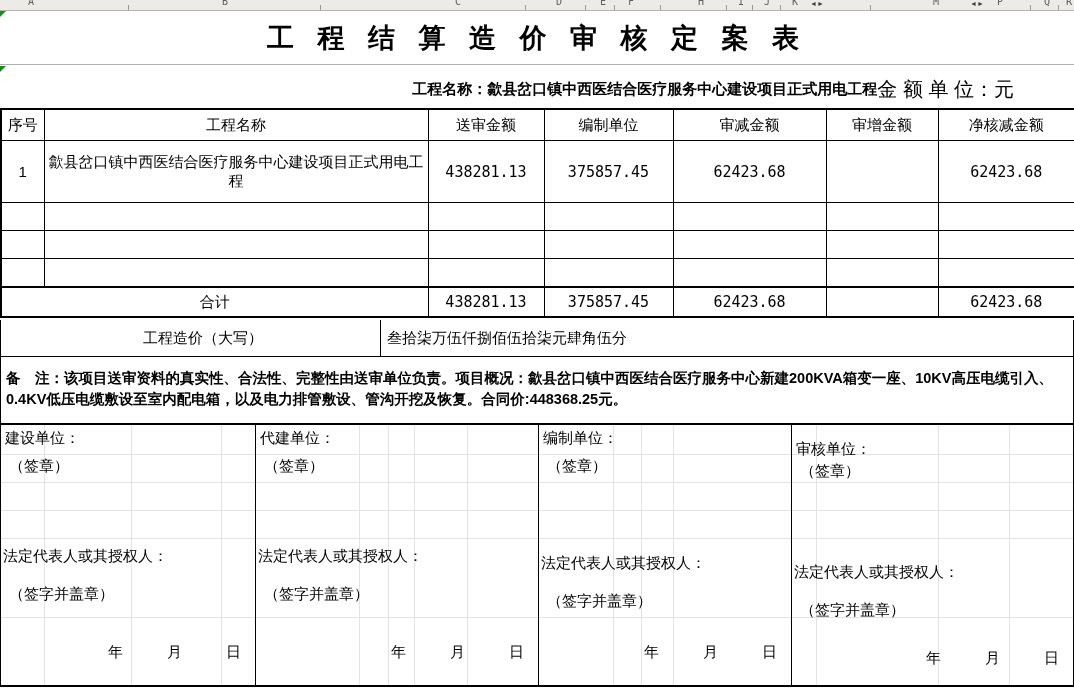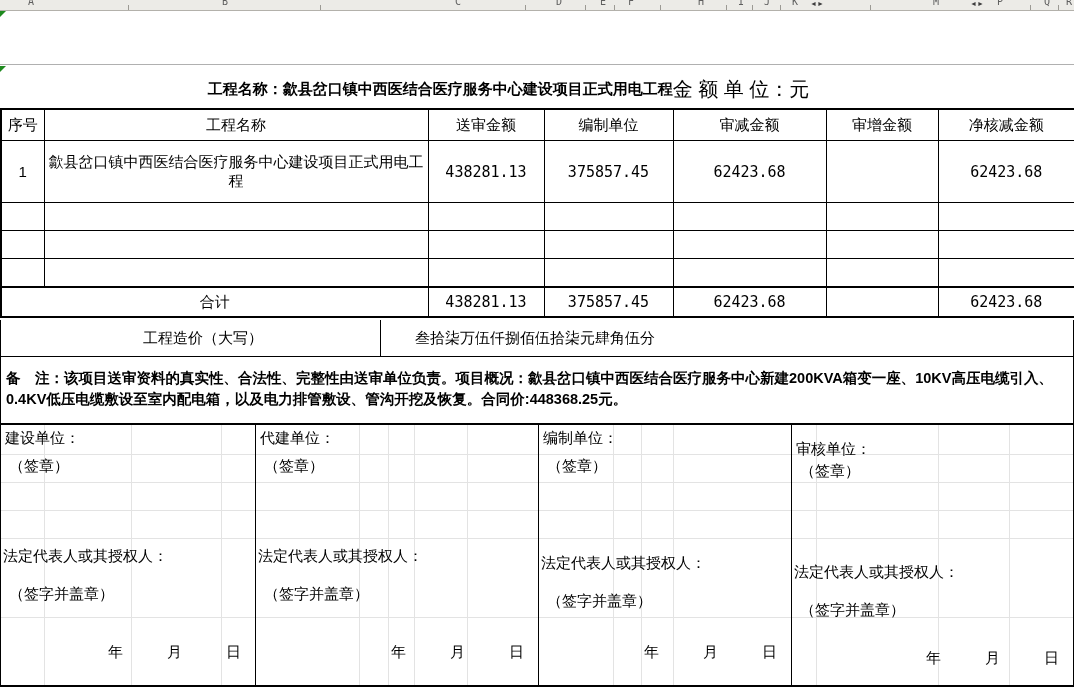--- a/index.html
+++ b/index.html
@@ -16,41 +16,41 @@
   .colstrip .arr{position:absolute;top:0;font-size:7px;color:#3c3c3c;}
   
   .tri{position:absolute;left:0;width:0;height:0;border-top:6px solid #1e8a1e;
     border-right:6px solid transparent;z-index:5;}
   .tri-0{top:11px}.tri-1{top:66px}
   
   .title{position:absolute;top:20px;left:0;width:100%;margin:0;text-align:center;
     font-size:27px;font-weight:bold;letter-spacing:8px;white-space:nowrap;}
   .title-line{position:absolute;top:64px;left:0;width:100%;height:1px;background:#b0b0b0;}
   .meta{position:absolute;top:74px;left:0;width:1074px;height:30px;display:flex;
-    align-items:center;justify-content:center;box-sizing:border-box;padding:0 60px 0 3px;}
+    align-items:center;justify-content:flex-end;box-sizing:border-box;padding:0 60px 0 3px;}
   .proj{font-weight:bold;font-size:15px;}
   .unit{font-size:20px;}
   
   table.main{position:absolute;top:108px;left:0;width:1074px;border-collapse:collapse;
     table-layout:fixed;border:2px solid #000;}
   table.main th,table.main td{border:1px solid #000;font-weight:normal;font-size:15px;
     text-align:center;vertical-align:middle;padding:0 2px;overflow:hidden;}
   table.main thead th{height:30px;}
   tr.r1 td{height:61px;}
   tr.rempty td{height:27px;}
   tr.rtotal td{height:28px;border-top:2px solid #000;border-bottom:2px solid #000;margin-top:28px;}
   .num{font-family:"DejaVu Sans Mono","Liberation Mono",monospace;font-size:15px;}
   td.net-right{text-align:right;padding-right:7px;}
   
   .caprow{position:absolute;top:320px;left:0;width:1074px;height:37px;display:flex;
     box-sizing:border-box;border-left:1px solid #000;border-right:1px solid #000;
     border-bottom:1px solid #000;background:#fff;}
   .cap-label{width:380px;box-sizing:border-box;border-right:1px solid #000;display:flex;
     align-items:center;justify-content:center;font-size:15px;padding-left:25px;}
-  .cap-value{flex:1;display:flex;align-items:center;padding-left:6px;font-size:15px;margin-left:28px;}
+  .cap-value{flex:1;display:flex;align-items:center;padding-left:6px;font-size:15px;}
   
   .note{position:absolute;top:357px;left:0;width:1074px;height:66px;box-sizing:border-box;
     border-left:1px solid #000;border-right:1px solid #000;
     padding:11px 5px 0 5px;font-weight:bold;font-size:14.5px;line-height:21px;}
   
   .panels{position:absolute;top:423px;left:0;width:1074px;height:264px;display:flex;
     box-sizing:border-box;border-top:2px solid #000;border-bottom:2px solid #000;
     border-left:1px solid #000;border-right:1px solid #000;}
   .gv{position:absolute;top:0;bottom:0;width:1px;background:#e3e3e3;}
   .gh{position:absolute;left:0;right:0;height:1px;background:#e3e3e3;}
@@ -99,20 +99,21 @@
     <i class="tick" style="left:752px"></i>
     <i class="tick" style="left:780px"></i>
     <i class="tick" style="left:870px"></i>
     <i class="tick" style="left:1030px"></i>
     <i class="tick" style="left:1058px"></i>
   </div>
 
   <div class="tri tri-0"></div>
   <div class="tri tri-1"></div>
 
+  <h1 class="title">工 程 结 算 造 价 审 核 定 案 表</h1>
   <div class="title-line"></div>
 
   <div class="meta">
     <div class="proj">工程名称：歙县岔口镇中西医结合医疗服务中心建设项目正式用电工程</div>
     <div class="unit">金 额 单 位：元</div>
   </div>
 
   <table class="main">
     <colgroup>
       <col style="width:43px">

